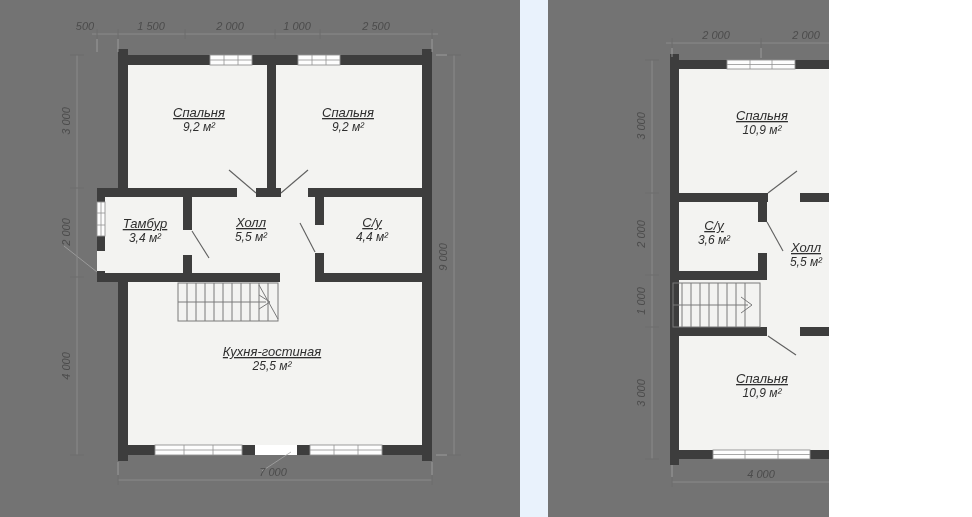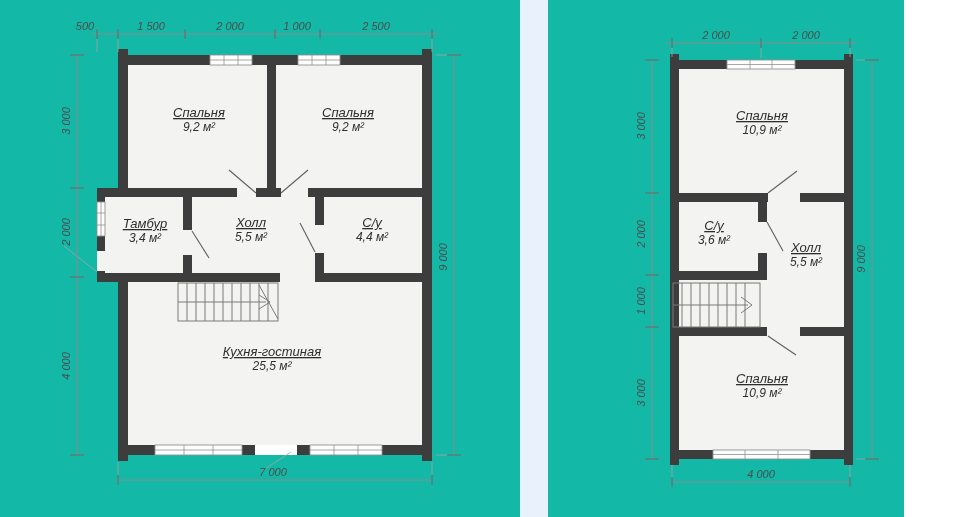--- a/index.html
+++ b/index.html
@@ -1,19 +1,19 @@
 <!DOCTYPE html>
 <html><head>
 <meta charset="utf-8">
 <style>
   html,body{margin:0;padding:0;background:#ffffff;}
   .canvas{
     position:relative;
-    width:904px;height:517px;
-    background:#14b8a6;
+    width:829px;height:517px;
+    background:#737373;
     overflow:hidden;
     font-family:"Liberation Sans",sans-serif;
   }
   .divider-stripe{
     position:absolute;left:520px;top:0;width:28px;height:517px;
     background:#e9f2fc;
   }
   svg{position:absolute;left:0;top:0;}
   .wall{fill:#3d3d3d;stroke:none;}
   .floor{fill:#f3f3f1;}

